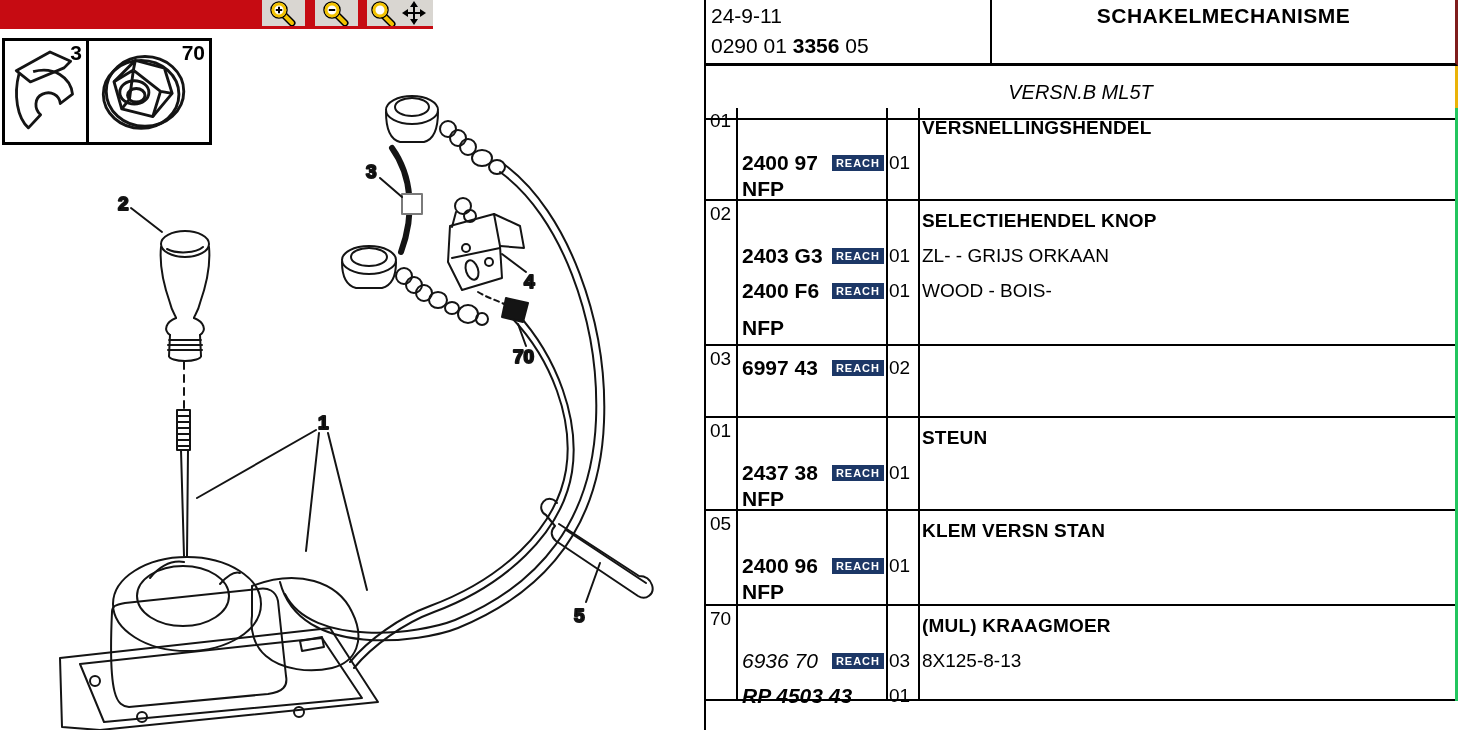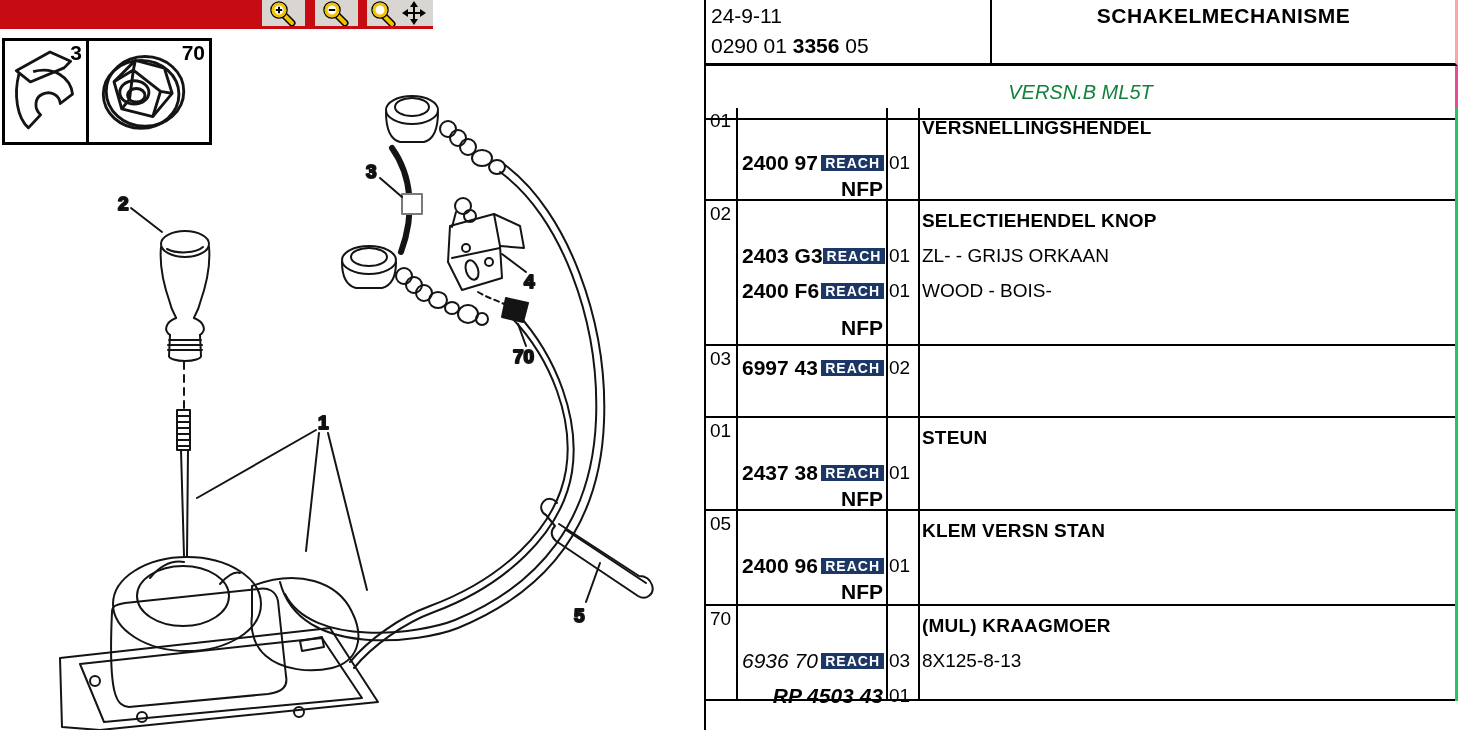--- a/index.html
+++ b/index.html
@@ -18,44 +18,44 @@
   .inset .lbl{position:absolute;top:0px;right:4px;font-weight:bold;font-size:21px;}
 
   
   .diagram{position:absolute;left:0;top:0;width:706px;height:730px;}
   .diagram text{font-family:"Liberation Sans",sans-serif;font-weight:bold;font-size:19px;fill:#000;}
 
   
   .right-panel{position:absolute;left:704px;top:0;width:754px;height:730px;
                border-left:2px solid #000;box-sizing:border-box;background:#fff;}
   .hdr{position:absolute;left:0;top:0;width:100%;height:66px;border-bottom:3px solid #000;
-       border-right:3px solid #fca5a5;box-sizing:border-box;display:flex;}
+       border-right:3px solid #7f1d1d;box-sizing:border-box;display:flex;}
   .hdr-left{width:284px;padding:1px 0 0 5px;box-sizing:border-box;font-size:21px;line-height:30px;}
   .hdr-right{flex:1;border-left:2px solid #000;text-align:center;padding-top:4px;
              font-weight:bold;font-size:21px;letter-spacing:0.5px;}
   .variant-band{position:absolute;left:0;top:66px;width:100%;height:54px;border-bottom:2px solid #000;
-                border-right:3px solid #ec4899;box-sizing:border-box;display:flex;align-items:center;
-                justify-content:center;font-style:italic;font-size:20px;color:#15803d;}
+                border-right:3px solid #eab308;box-sizing:border-box;display:flex;align-items:center;
+                justify-content:center;font-style:italic;font-size:20px;color:#000000;}
 
   .rows{position:absolute;left:0;top:108px;width:100%;border-right:3px solid #22c55e;box-sizing:border-box;}
   .prow{position:relative;border-bottom:2px solid #000;box-sizing:border-box;}
   .prow .vl{position:absolute;top:0;bottom:0;width:2px;background:#000;}
   .vl1{left:30px;} .vl2{left:180px;} .vl3{left:212px;}
   .refnum{position:absolute;left:4px;top:2px;font-size:19px;}
   .lines{position:absolute;left:32px;top:0;right:0;bottom:0;display:flex;flex-direction:column;}
   .lrow{display:grid;grid-template-columns:148px 32px auto;align-items:center;min-height:26px;}
   .title-line{margin-top:7px;}
   .part-line{margin-top:9px;}
   .nfp-line{margin-top:auto;margin-bottom:3px;}
   .pc{padding-left:4px;display:flex;justify-content:space-between;align-items:center;box-sizing:border-box;}
-  .pc.end{justify-content:flex-end;padding-right:3px;}
+  .pc.end{padding-right:3px;}
   .pn{font-size:21px;font-weight:bold;white-space:nowrap;}
   .pn.italic{font-weight:normal;font-style:italic;}
   .pn.bold-italic{font-weight:bold;font-style:italic;}
-  .reach{background:#1c3766;color:#fff;font-size:14px;font-weight:bold;letter-spacing:1px;
+  .reach{background:#1c3766;color:#fff;font-size:11px;font-weight:bold;letter-spacing:1px;
          padding:2px 4px 1px 4px;margin-right:2px;line-height:13px;cursor:pointer;}
   .qc{font-size:19px;padding-left:3px;}
   .dc{font-size:19px;padding-left:4px;white-space:nowrap;}
   .title-line .dc{font-weight:bold;letter-spacing:0.2px;}
   .nfp{font-size:21px;font-weight:bold;}
 </style>
 </head>
 <body>
 
 <div class="screen">

